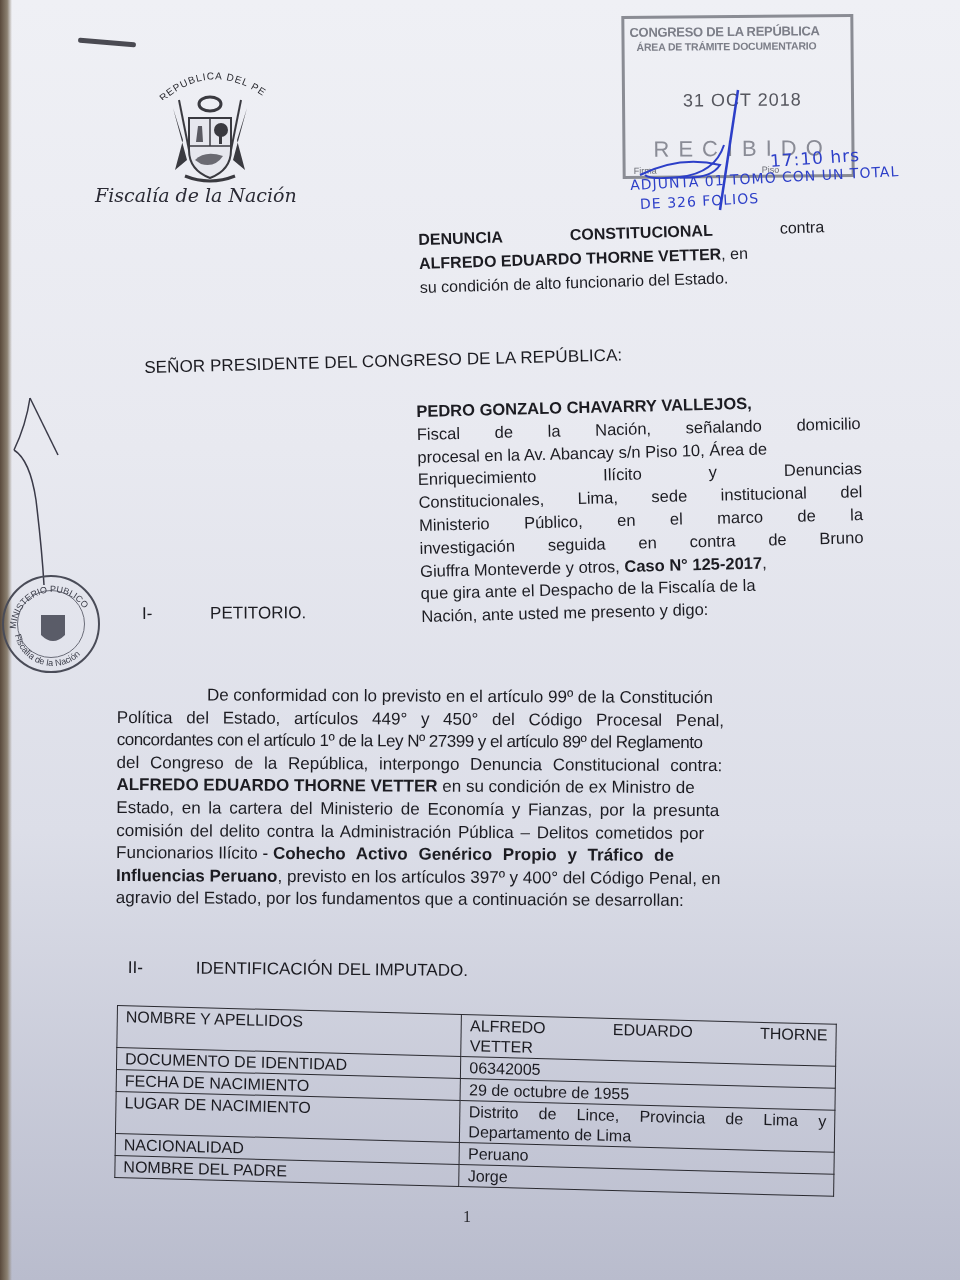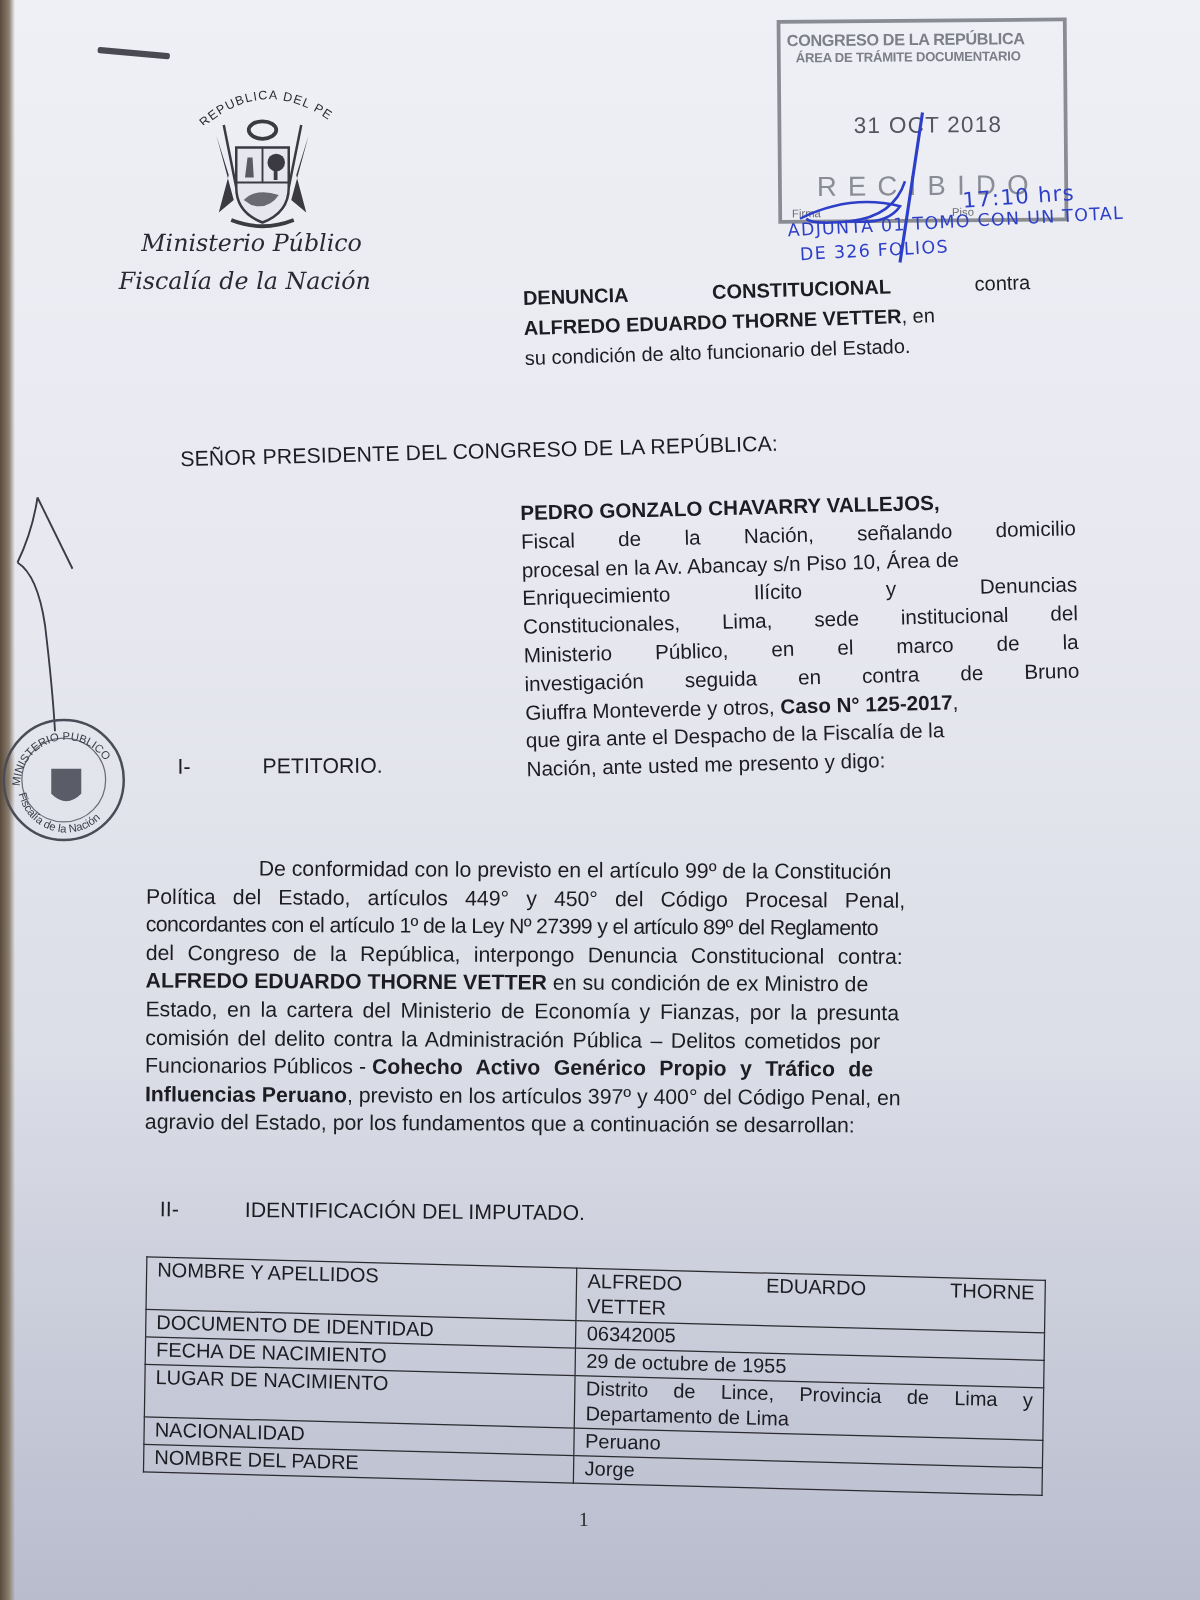--- a/index.html
+++ b/index.html
@@ -140,21 +140,20 @@
       <path d="M24 28 L66 28 L66 60 Q66 80 45 88 Q24 80 24 60 Z" fill="#e6e7ee" stroke="#3a3a40" stroke-width="2"></path>
       <line x1="45" y1="28" x2="45" y2="56" stroke="#3a3a40" stroke-width="1.5"></line>
       <line x1="24" y1="56" x2="66" y2="56" stroke="#3a3a40" stroke-width="1.5"></line>
       <path d="M31 52 L33 36 L37 36 L38 52 Z" fill="#5a5a62"></path>
       <circle cx="56" cy="40" r="7" fill="#3a3a40"></circle>
       <rect x="54" y="46" width="3" height="8" fill="#3a3a40"></rect>
       <path d="M30 70 Q40 60 58 66 Q50 78 36 74" fill="#6a6a72"></path>
       <path d="M20 86 Q45 96 70 86" fill="none" stroke="#3a3a40" stroke-width="3"></path>
     </svg>
     <div class="ministry-name">
-      <div class="l1">Ministerio Público</div>
       <div>Fiscalía de la Nación</div>
     </div>
   </div>
 
   <div class="stamp">
     <div class="st1">CONGRESO DE LA REPÚBLICA</div>
     <div class="st2">ÁREA DE TRÁMITE DOCUMENTARIO</div>
     <div class="date">31 OCT 2018</div>
     <div class="rec">RECIBIDO</div>
     <div class="firma">Firma</div>
@@ -255,21 +254,21 @@
     <div class="line">
         <span><b>ALFREDO EDUARDO THORNE VETTER</b><span style="white-space:pre"> en su condición de ex Ministro de</span></span>
       </div>
     <div class="line" style="word-spacing:3px">
         <span>Estado, en la cartera del Ministerio de Economía y Fianzas, por la presunta</span>
       </div>
     <div class="line" style="word-spacing:2px">
         <span>comisión del delito contra la Administración Pública – Delitos cometidos por</span>
       </div>
     <div class="line">
-        <span><span style="white-space:pre">Funcionarios Públicos - </span><b style="word-spacing:6px">Cohecho Activo Genérico Propio y Tráfico de</b></span>
+        <span><span style="white-space:pre">Funcionarios Ilícito - </span><b style="word-spacing:6px">Cohecho Activo Genérico Propio y Tráfico de</b></span>
       </div>
     <div class="line">
         <span><b>Influencias Peruano</b><span>, previsto en los artículos 397º y 400° del Código Penal, en</span></span>
       </div>
     <div class="line last">
         <span>agravio del Estado, por los fundamentos que a continuación se desarrollan:</span>
       </div>
   </div>
 
   <div class="section-head ident">

